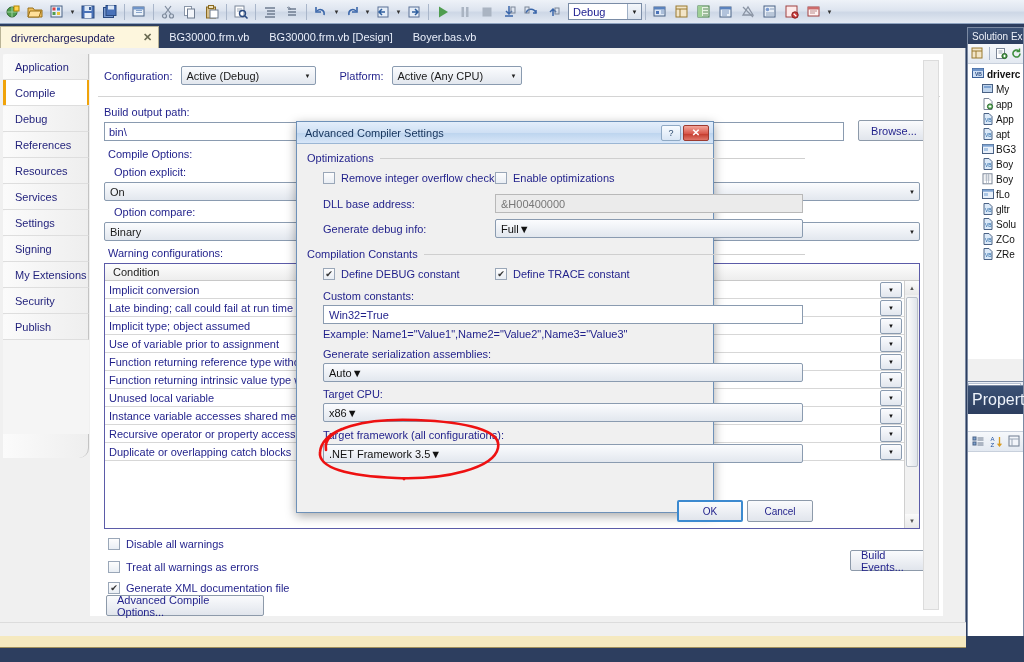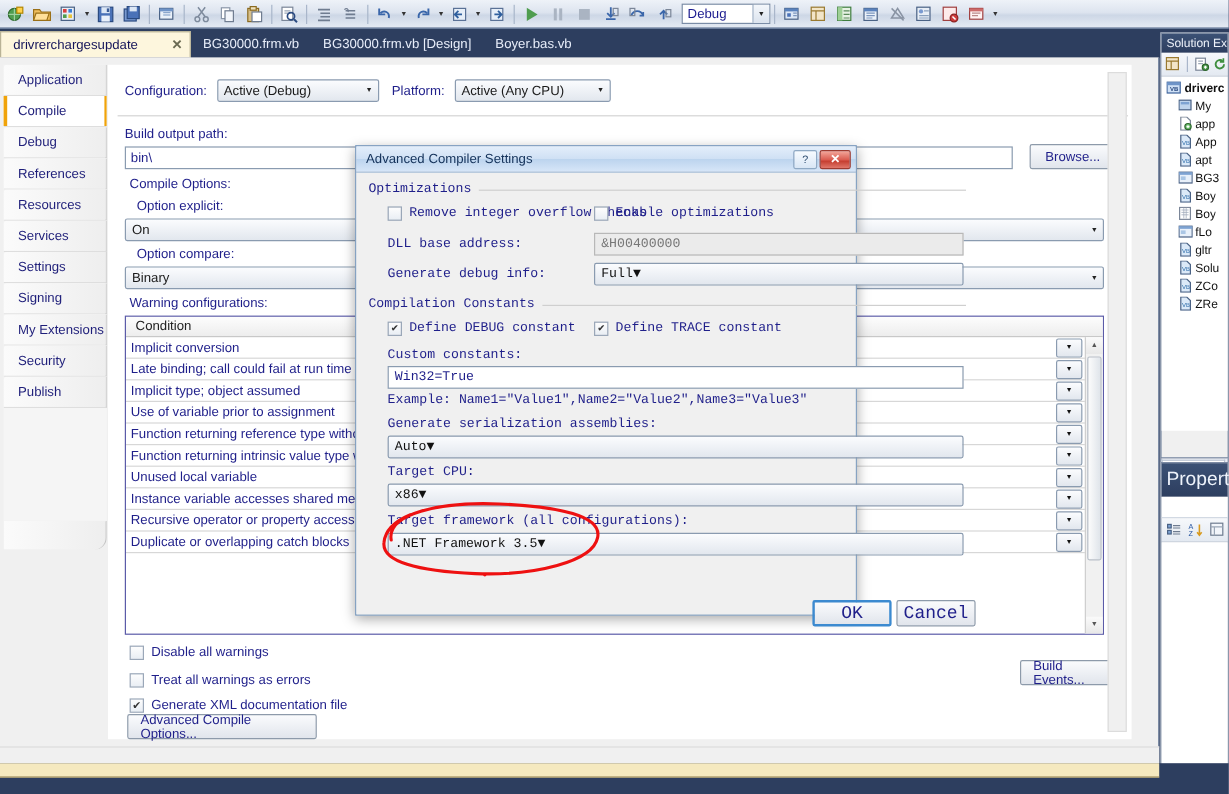--- a/index.html
+++ b/index.html
@@ -201,42 +201,42 @@
     width: 20px; height: 16px; border: 1px solid #8fa9c4; border-radius: 2px;
     background: linear-gradient(to bottom,#f7fbff,#d9e6f5);
     display: flex; align-items: center; justify-content: center; font-size: 9px; color: #2b4a6e;
   }
   .dlg-close {
     width: 26px; height: 16px; border: 1px solid #9c3a30; border-radius: 2px;
     background: linear-gradient(to bottom,#f3a79b,#d8564a 55%,#c33a2c 56%,#e0776a);
     display: flex; align-items: center; justify-content: center;
     font-size: 10px; color: #fff; font-weight: bold;
   }
-  .dlg-body { position: absolute; left: 0; top: 22px; right: 0; bottom: 0; background: #f0f0f0; font-family: Liberation Mono, monospace; }
+  .dlg-body { position: absolute; left: 0; top: 22px; right: 0; bottom: 0; background: #f0f0f0; }
   .group-cap { color: #1f1f8a; font-size: 11px; background: #f0f0f0; padding-right: 6px; }
   .group-line { flex: 1; height: 1px; background: #cfcfcf; }
   .dlg-combo {
     height: 19px; background: linear-gradient(to bottom,#fbfcfe,#e2e7ee);
     border: 1px solid #8a9bb0; border-radius: 2px;
     display: flex; align-items: center; padding-left: 5px; color: #111; font-size: 11px;
     position: relative;
   }
   .dlg-text-ro {
     height: 19px; background: #ebebeb; border: 1px solid #b8b8b8;
     display: flex; align-items: center; padding-left: 5px; color: #777; font-size: 11px;
   }
   .dlg-text {
     height: 19px; background: #fff; border: 1px solid #8a9bb0;
     display: flex; align-items: center; padding-left: 5px; color: #1f1f8a; font-size: 11px;
   }
   .dlg-btn {
     width: 66px; height: 22px; border: 1px solid #8d9aaa; border-radius: 2px;
     background: linear-gradient(to bottom,#fafbfd,#e1e5ec);
     display: flex; align-items: center; justify-content: center;
-    color: #1f1f8a; font-size: 15px;
+    color: #1f1f8a; font-size: 10px;
   }
   .dlg-btn.default { border: 2px solid #3c8ad0; }
 
   
   .annot { position: absolute; left: 306px; top: 412px; pointer-events: none; }
 
   
   .solexp {
     position: absolute; left: 967px; top: 27px; width: 57px; height: 355px;
     background: #f0f0f0; border: 1px solid #7b8aa3;
@@ -579,21 +579,21 @@
       <div class="vtabs-tail"></div>
 
       <div class="pane">
 
         <div class="row" style="position:absolute;left:14px;top:12px;">
           <span class="lbl">Configuration:</span>
           <div class="combo" style="width:135px;margin-left:8px;">
             <span>Active (Debug)</span>
             <span class="carat">▼</span>
           </div>
-          <span class="lbl" style="margin-left:11px;">Platform:</span>
+          <span class="lbl" style="margin-left:24px;">Platform:</span>
           <div class="combo" style="width:130px;margin-left:8px;">
             <span>Active (Any CPU)</span>
             <span class="carat">▼</span>
           </div>
         </div>
 
         <div class="hr" style="position:absolute;left:8px;top:42px;width:842px;"></div>
 
         <div style="position:absolute;left:14px;top:52px;" class="lbl">Build output path:</div>
         <div class="textbox" style="position:absolute;left:14px;top:68px;width:740px;">

